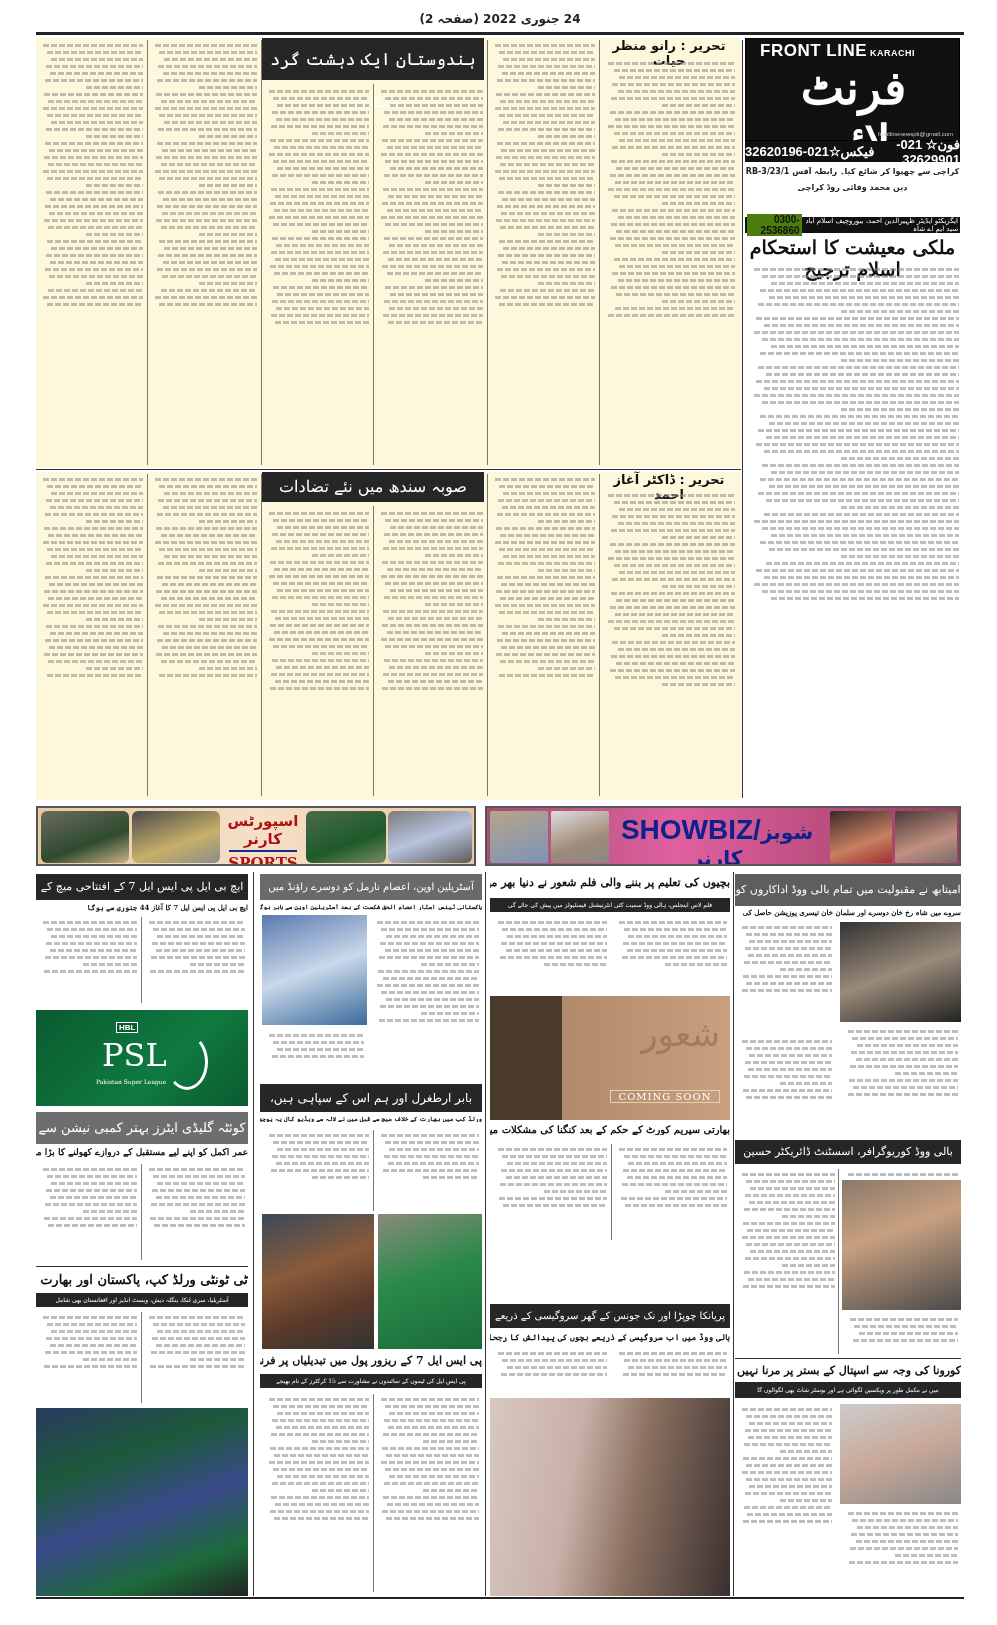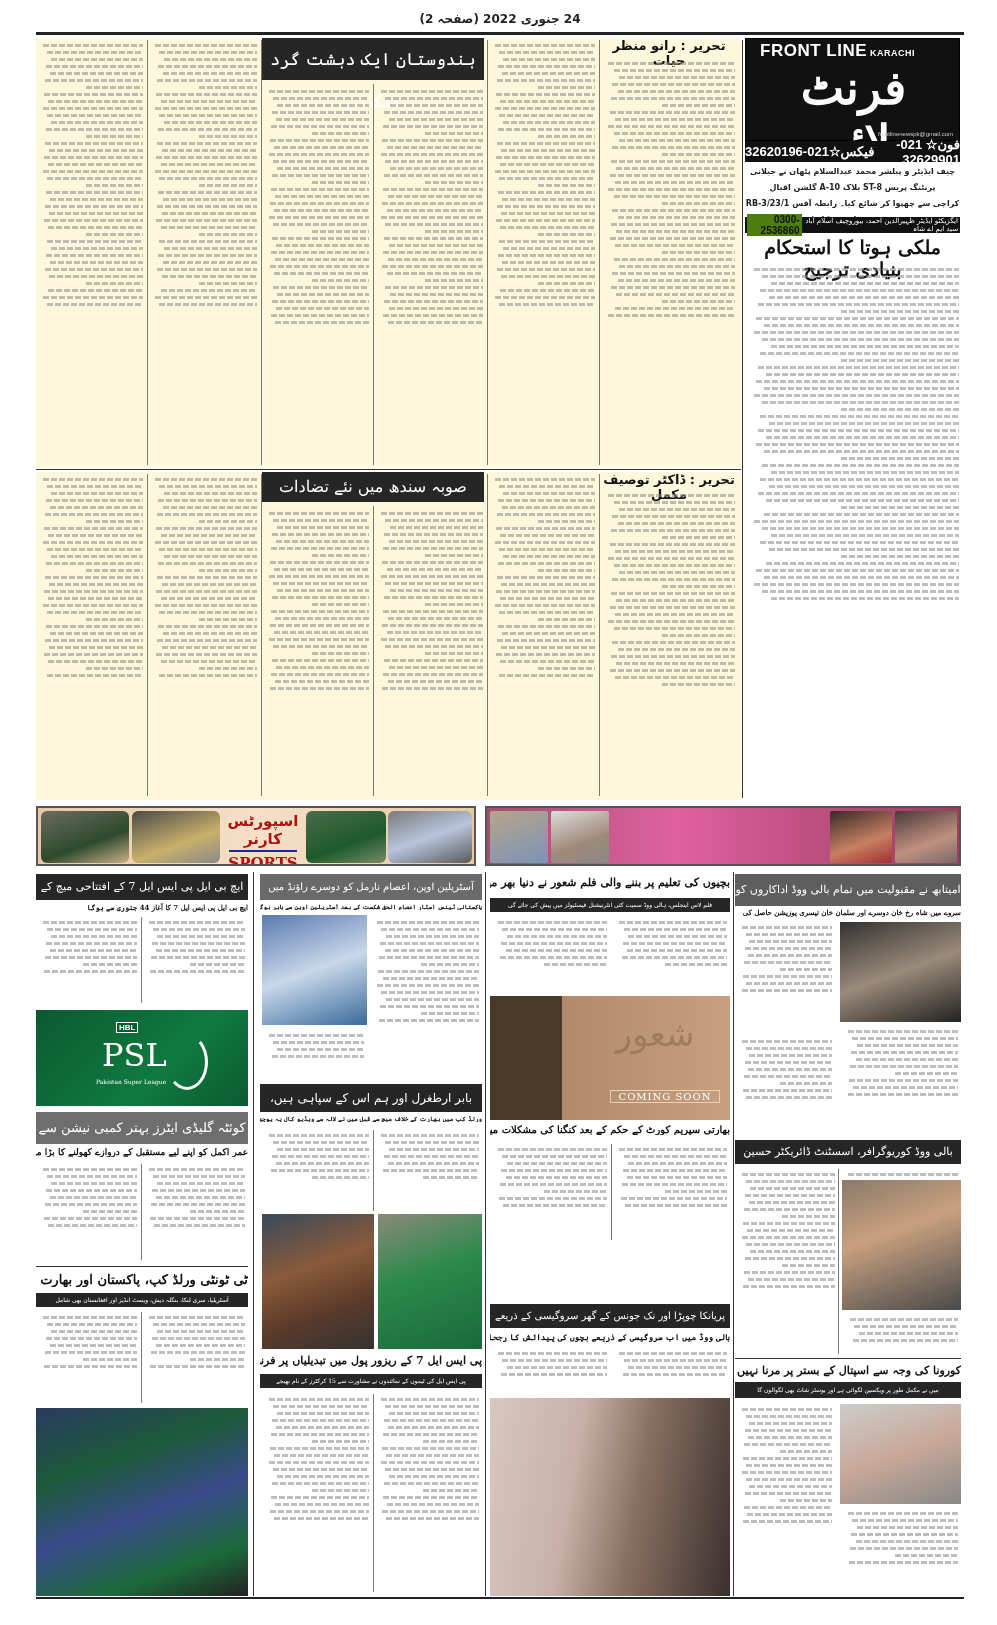--- a/index.html
+++ b/index.html
@@ -42,28 +42,27 @@
 <div class="abs masthead">
   <div class="mh-en"><span>FRONT LINE</span><small>KARACHI</small></div>
   <div class="mh-ur">فرنٹ لائن</div>
   <div class="mh-email">frontlinenewspk@gmail.com</div>
 </div>
 <div class="abs phoneBar">
   <span><span>فون</span>☆ <span>021-32629901</span></span>
   <span><span>فیکس</span>☆<span>021-32620196</span></span>
 </div>
 <div class="abs pubInfo">
-  <div>چیف ایڈیٹر و پبلشر محمد عبدالسلام پٹھان نے جیلانی پرنٹنگ پریس ST-8 بلاک 10-A گلشن اقبال</div>
   <div>کراچی سے چھپوا کر شائع کیا۔ رابطہ آفس RB-3/23/1 دین محمد وفائی روڈ کراچی</div>
 </div>
 <div class="abs editorBar">
   <span>ایگزیکٹو ایڈیٹر ظہیرالدین احمد، بیوروچیف اسلام آباد سید ایم اے شاہ</span>
   <b>0300-2536860</b>
 </div>
-<div class="abs editorial">ملکی ہوتا کا استحکام بنیادی ترجیح</div>
+<div class="abs editorial">ملکی معیشت کا استحکام اسلام ترجیح</div>
 <div class="col" style="left:742px;top:262px;width:220px;height:535px" id="c-edit">
     <span class="bar" style="width: 96%; margin-right: 0px; margin-left: auto;"></span>
     <span class="bar" style="width: 92%; margin-right: 0px; margin-left: auto;"></span>
     <span class="bar" style="width: 88%; margin-right: 0px; margin-left: auto;"></span>
     <span class="bar" style="width: 93%; margin-right: 0px; margin-left: auto;"></span>
     <span class="bar" style="width: 89%; margin-right: 0px; margin-left: auto;"></span>
     <span class="bar" style="width: 94%; margin-right: 0px; margin-left: auto;"></span>
     <span class="bar" style="width: 55%; margin-right: 0px; margin-left: auto;"></span>
     <span class="bar" style="width: 95%; margin-right: 0px; margin-left: auto;"></span>
     <span class="bar" style="width: 91%; margin-right: 0px; margin-left: auto;"></span>
@@ -342,21 +341,21 @@
     <span class="bar" style="width: 92%; margin-right: 0px; margin-left: auto;"></span>
   </div>
 <div class="vline" style="left:599px;top:40px;height:425px"></div>
 <div class="vline" style="left:487px;top:40px;height:425px"></div>
 <div class="vline" style="left:373px;top:84px;height:381px"></div>
 <div class="vline" style="left:261px;top:40px;height:425px"></div>
 <div class="vline" style="left:147px;top:40px;height:425px"></div>
 <div class="vline" style="left:742px;top:40px;height:758px;background:#333"></div>
 
 <div class="headBox" style="left:262px;top:472px;width:222px;height:30px;font-size:16px;line-height:30px">صوبہ سندھ میں نئے تضادات</div>
-<div class="byline" style="left:600px;top:472px;width:138px">تحریر : ڈاکٹر توصیف مکمل</div>
+<div class="byline" style="left:600px;top:472px;width:138px">تحریر : ڈاکٹر آغاز احمد</div>
 <div class="col" style="left:600px;top:488px;width:138px;height:310px" id="c7">
     <span class="bar" style="width: 96%; margin-right: 0px; margin-left: auto;"></span>
     <span class="bar" style="width: 92%; margin-right: 0px; margin-left: auto;"></span>
     <span class="bar" style="width: 88%; margin-right: 0px; margin-left: auto;"></span>
     <span class="bar" style="width: 93%; margin-right: 0px; margin-left: auto;"></span>
     <span class="bar" style="width: 89%; margin-right: 0px; margin-left: auto;"></span>
     <span class="bar" style="width: 94%; margin-right: 0px; margin-left: auto;"></span>
     <span class="bar" style="width: 55%; margin-right: 0px; margin-left: auto;"></span>
     <span class="bar" style="width: 95%; margin-right: 0px; margin-left: auto;"></span>
     <span class="bar" style="width: 91%; margin-right: 0px; margin-left: auto;"></span>
@@ -544,20 +543,23 @@
     <div style="height:2px;background:#1a2a8a;margin:2px 6px"></div>
     <div style="color:#b01010;font-weight:bold;font-size:15px;font-family:'DejaVu Serif',serif">SPORTS</div>
   </div>
   <div class="photo" style="left:268px;top:3px;width:80px;height:52px;background:linear-gradient(160deg,#4b6b4a,#1d5a2a 60%,#7a8a6a)"></div>
   <div class="photo" style="left:350px;top:3px;width:84px;height:52px;background:linear-gradient(160deg,#7b7b7b,#b8c4dd 50%,#5a5a5a)"></div>
 </div>
 
 <div class="banner" style="left:485px;top:806px;width:476px;height:60px;background:linear-gradient(90deg,#a05070,#e060a0 40%,#9a3f60)">
   <div class="photo" style="left:3px;top:3px;width:58px;height:52px;border-radius:2px;background:linear-gradient(160deg,#b8a48a,#7a94b8)"></div>
   <div class="photo" style="left:64px;top:3px;width:58px;height:52px;border-radius:2px;background:linear-gradient(160deg,#ddd,#a08a78 60%,#888)"></div>
+  <div class="sportsTitle" style="left:125px;top:6px;width:210px;direction:ltr">
+    <span style="color:#11208a;font-weight:bold;font-size:28px;font-family:'Liberation Sans',sans-serif">SHOWBIZ/</span><span style="color:#11208a;font-weight:bold;font-size:20px">شوبز کارنر</span>
+  </div>
   <div class="photo" style="left:343px;top:3px;width:62px;height:52px;border-radius:2px;background:linear-gradient(160deg,#3a2a2a,#c78060 60%,#a03030)"></div>
   <div class="photo" style="left:408px;top:3px;width:62px;height:52px;border-radius:2px;background:linear-gradient(160deg,#4a3a3a,#c09080 60%,#7a6a6a)"></div>
 </div>
 
 <div class="headBox" style="left:36px;top:874px;width:212px;height:26px;font-size:11px;line-height:26px">ایچ بی ایل پی ایس ایل 7 کے افتتاحی میچ کے تمام ٹکٹ فروخت</div>
 <div class="subhead" style="left:36px;top:903px;width:212px;font-size:7px">ایچ بی ایل پی ایس ایل 7 کا آغاز 44 جنوری سے ہوگا</div>
 <div class="col" style="left:142px;top:915px;width:106px;height:90px" id="s1a">
     <span class="bar" style="width: 96%; margin-right: 0px; margin-left: auto;"></span>
     <span class="bar" style="width: 92%; margin-right: 0px; margin-left: auto;"></span>
     <span class="bar" style="width: 88%; margin-right: 0px; margin-left: auto;"></span>
@@ -863,21 +865,21 @@
 <div class="col" style="left:490px;top:915px;width:120px;height:80px" id="b2b">
     <span class="bar" style="width: 96%; margin-right: 0px; margin-left: auto;"></span>
     <span class="bar" style="width: 92%; margin-right: 0px; margin-left: auto;"></span>
     <span class="bar" style="width: 88%; margin-right: 0px; margin-left: auto;"></span>
     <span class="bar" style="width: 93%; margin-right: 0px; margin-left: auto;"></span>
     <span class="bar" style="width: 89%; margin-right: 0px; margin-left: auto;"></span>
     <span class="bar" style="width: 94%; margin-right: 0px; margin-left: auto;"></span>
     <span class="bar" style="width: 55%; margin-right: 0px; margin-left: auto;"></span>
   </div>
 <div class="abs" style="left:490px;top:996px;width:240px;height:124px;background:linear-gradient(90deg,#4a3a2a 0 30%,#b08a6a 30%,#c8a080 100%)">
-  <div style="position:absolute;left:100px;top:18px;width:130px;text-align:center;font-size:34px;color:#8a6a50;opacity:.6;direction:rtl">شعور</div>
+  <div style="position:absolute;left:100px;top:18px;width:130px;font-size:34px;color:#8a6a50;opacity:.6;direction:rtl">شعور</div>
   <div style="position:absolute;left:120px;top:94px;width:110px;text-align:center;font-size:10px;color:#fff;font-family:'DejaVu Serif',serif;letter-spacing:1px;border:1px solid #e8d0b8">COMING SOON</div>
 </div>
 
 <div class="subhead" style="left:490px;top:1124px;width:240px;font-size:10px">بھارتی سپریم کورٹ کے حکم کے بعد کنگنا کی مشکلات میں مزید اضافہ</div>
 <div class="col" style="left:612px;top:1142px;width:118px;height:100px" id="b4a">
     <span class="bar" style="width: 96%; margin-right: 0px; margin-left: auto;"></span>
     <span class="bar" style="width: 92%; margin-right: 0px; margin-left: auto;"></span>
     <span class="bar" style="width: 88%; margin-right: 0px; margin-left: auto;"></span>
     <span class="bar" style="width: 93%; margin-right: 0px; margin-left: auto;"></span>
     <span class="bar" style="width: 89%; margin-right: 0px; margin-left: auto;"></span>

